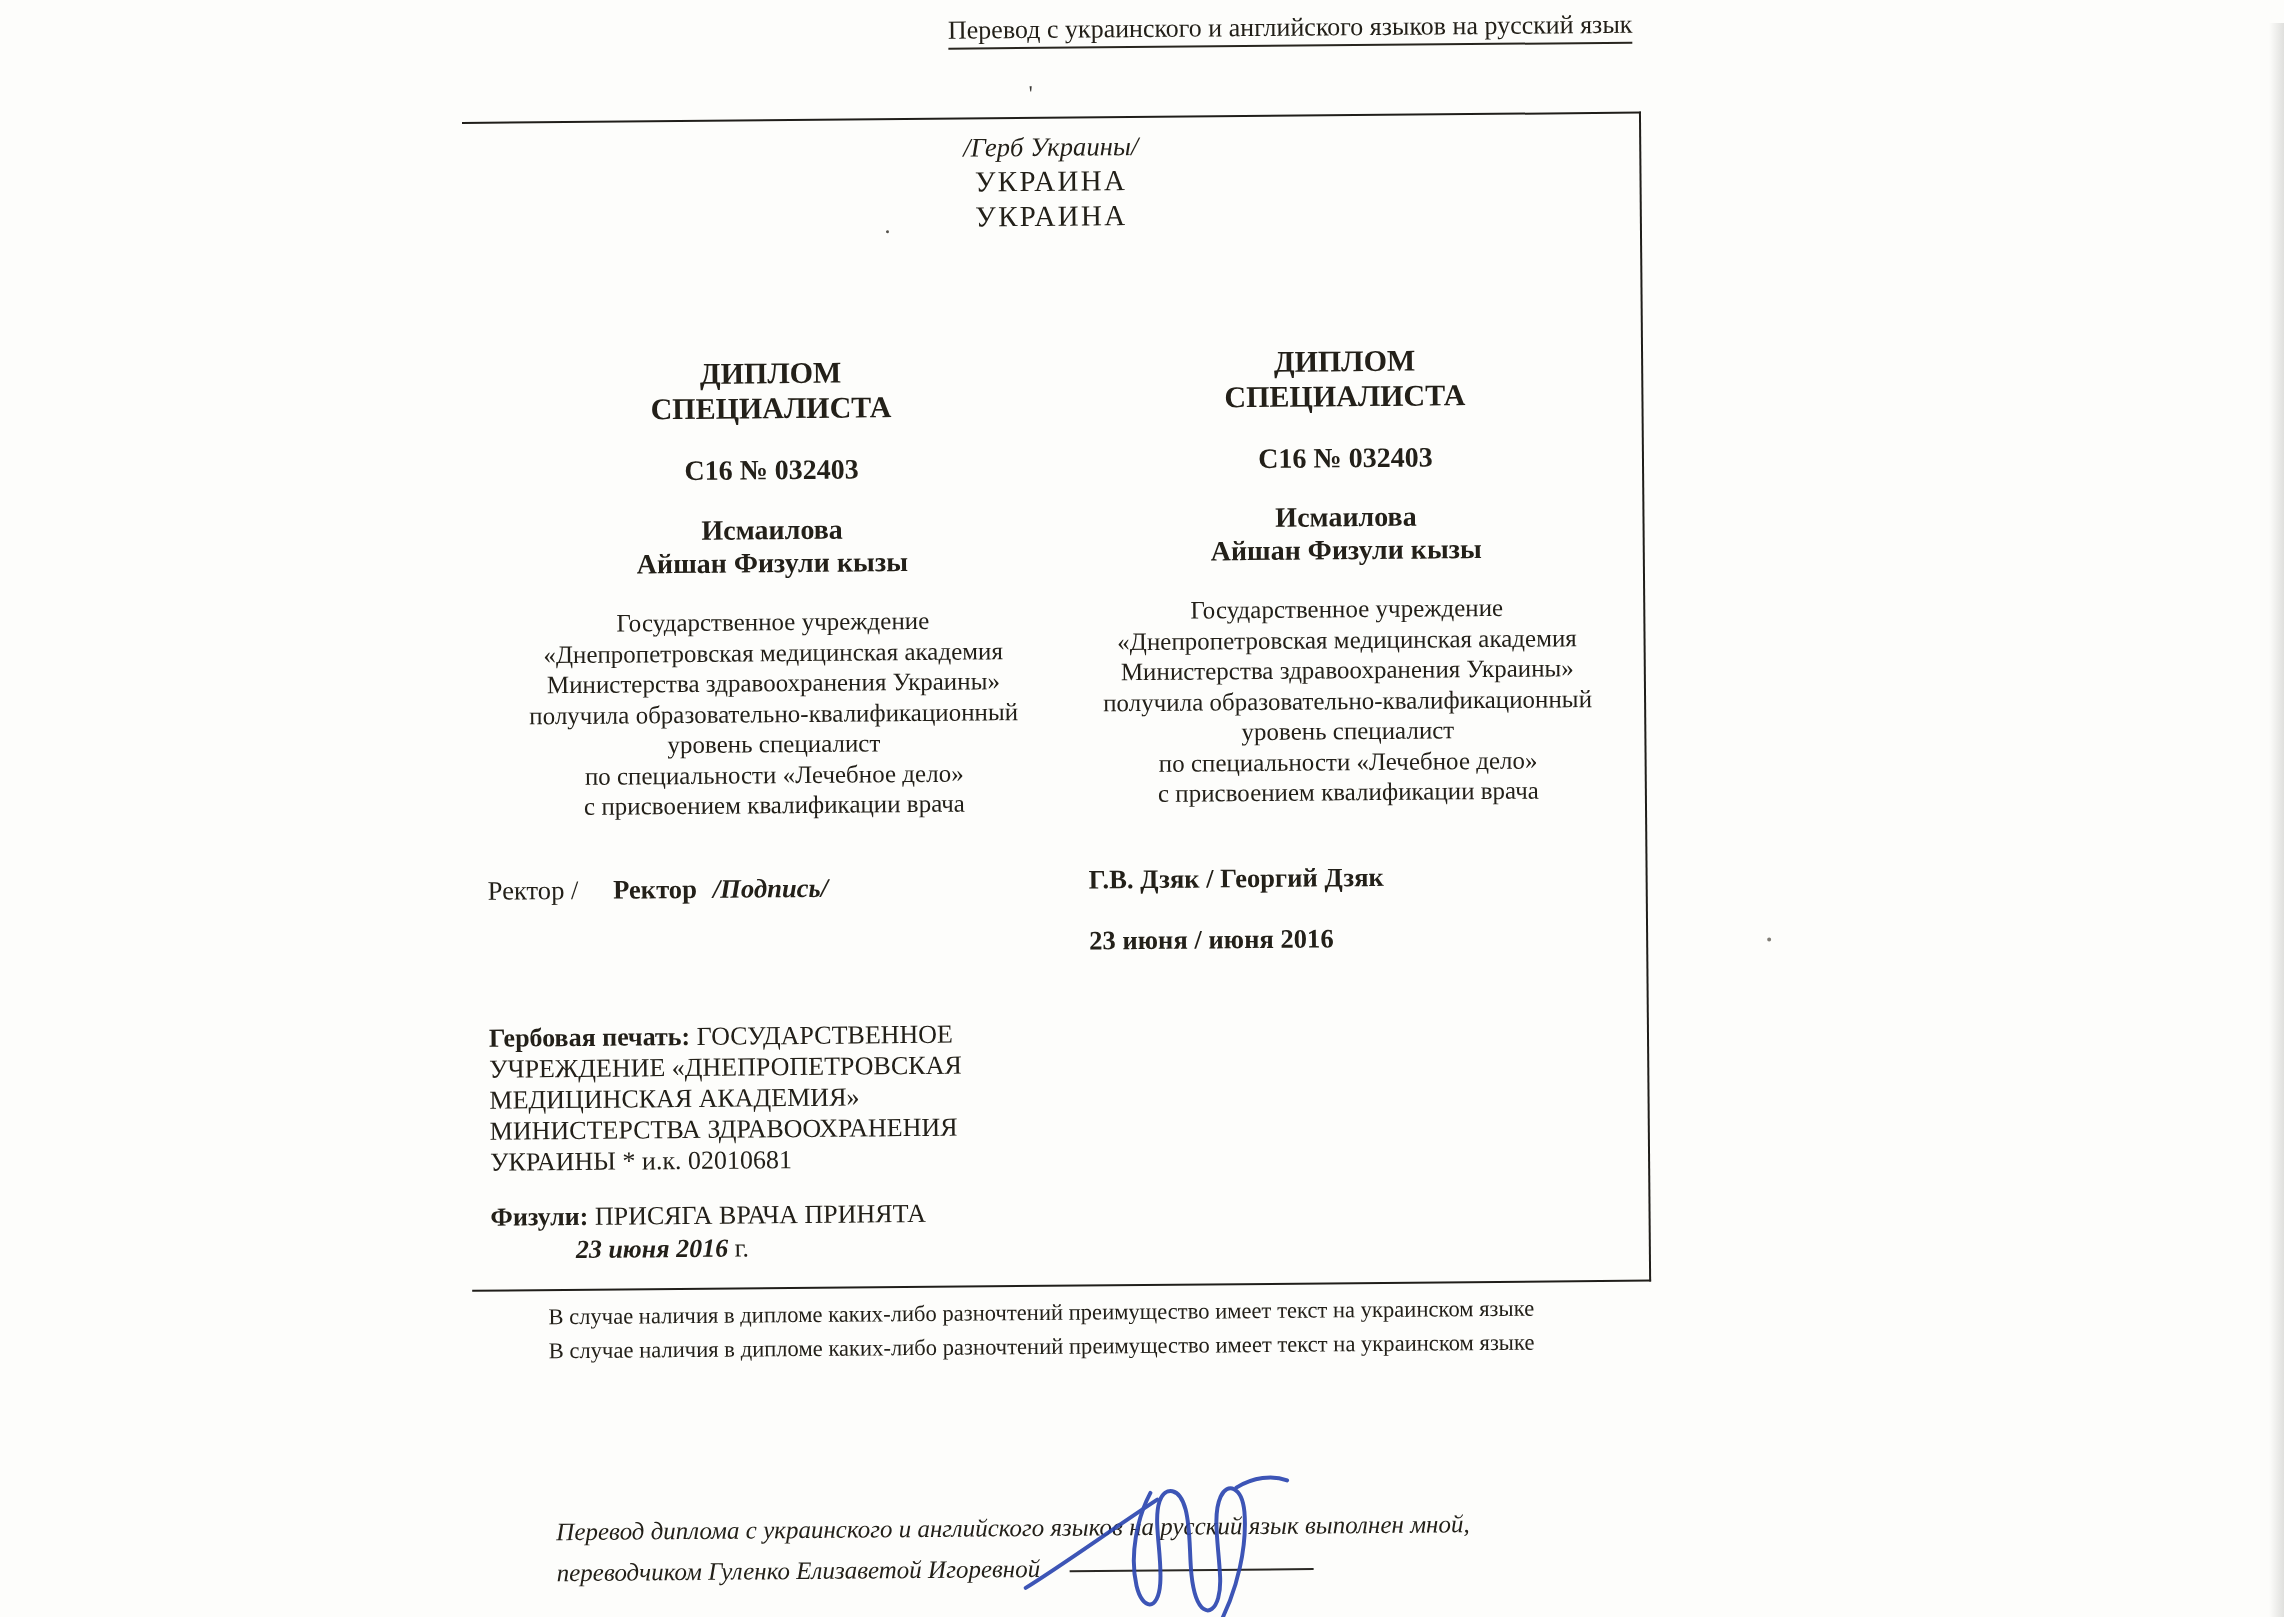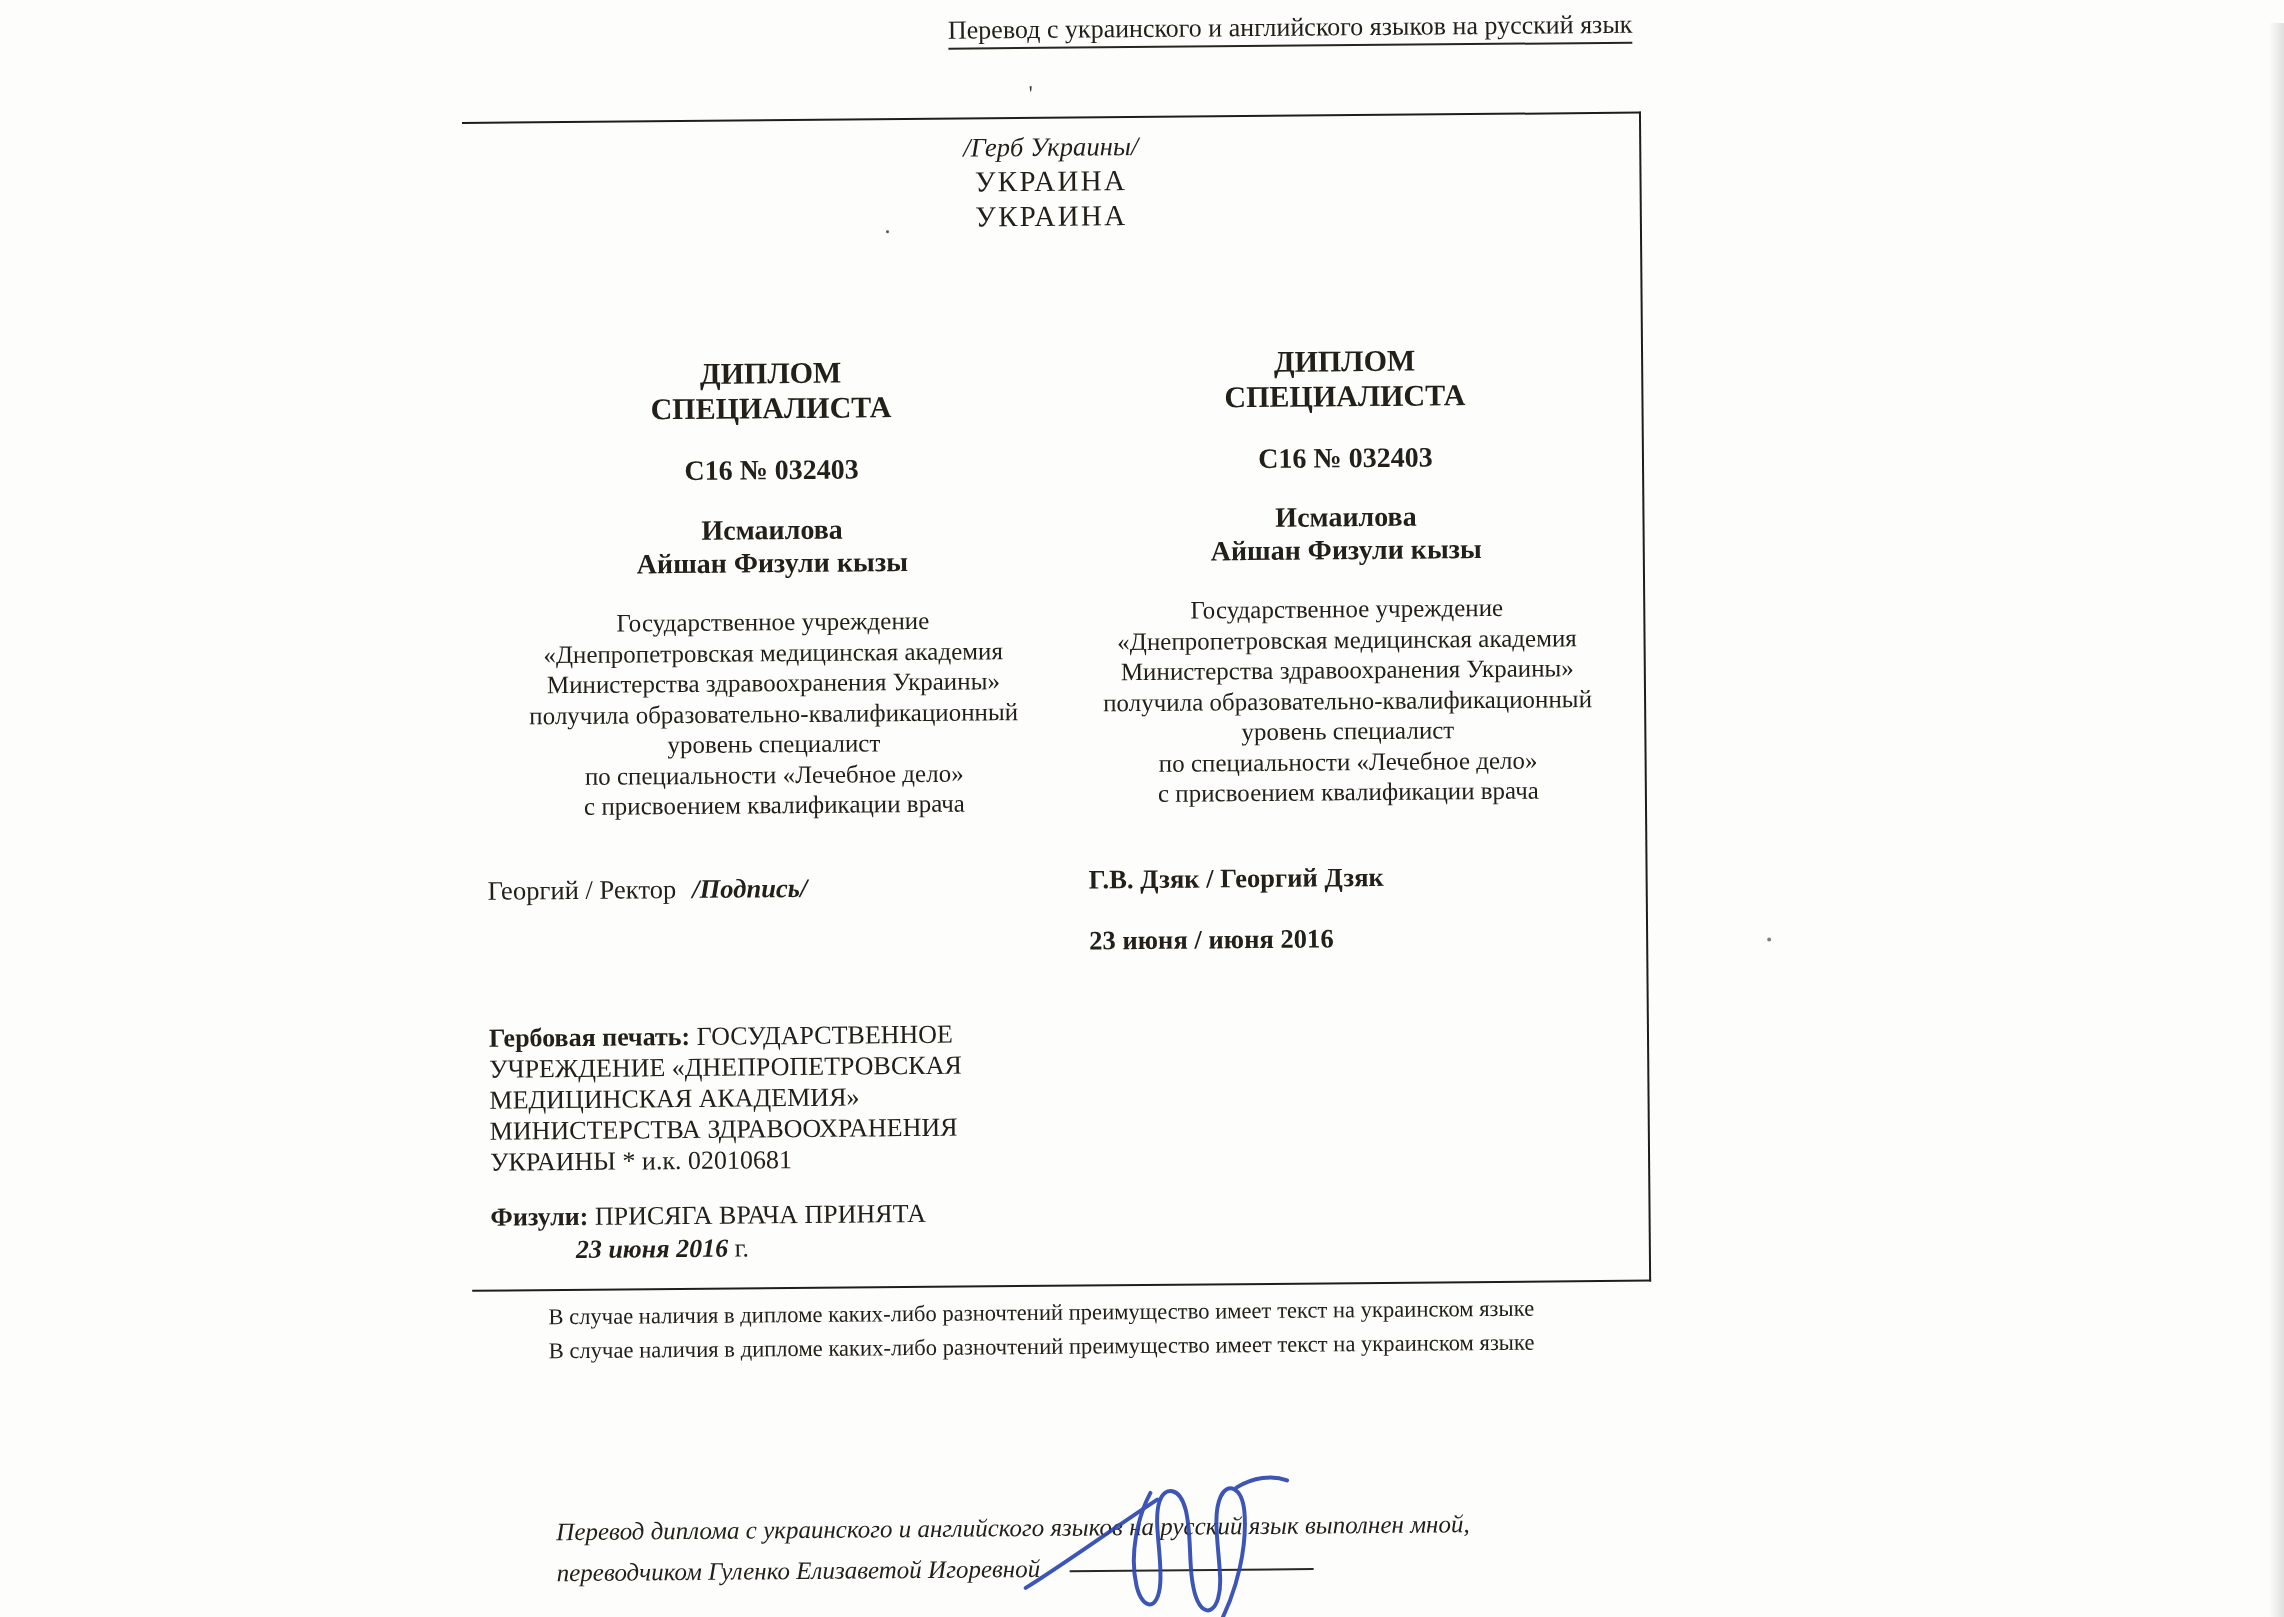--- a/index.html
+++ b/index.html
@@ -65,21 +65,21 @@
   .left-serial { left: 492px;  top: 451px;  width: 565px; }
   .left-name   { left: 492px;  top: 510px;  width: 565px; }
   .left-body   { left: 492px;  top: 604px; width: 565px; }
 
   .right-title  { left: 1077px; top: 345px; width: 543px; }
   .right-serial { left: 1077px; top: 444px; width: 543px; }
   .right-name   { left: 1077px; top: 502px; width: 543px; }
   .right-body   { left: 1077px; top: 596px; width: 543px; }
 
   .rector-line { left: 487px; top: 870px; font-size: 26.6px; }
-  .rector-line .bold { font-weight: normal; }
+  .rector-line .bold { font-weight: bold; margin-left: 28px; }
   .rector-line .sig-note { font-weight: bold; font-style: italic; margin-left: 16px; }
 
   .signer-line { left: 1088px; top: 864px; font-size: 26.6px; font-weight: bold; }
   .date-line   { left: 1088px; top: 925px; font-size: 26.6px; font-weight: bold; }
 
   .seal-block {
     left: 487px; top: 1017px; width: 531px;
     font-size: 26px; line-height: 31px;
   }
   .seal-block .label { font-weight: bold; }
@@ -154,21 +154,21 @@
     <div class="abs center col-body left-body">
       <div>Государственное учреждение</div>
       <div>«Днепропетровская медицинская академия</div>
       <div>Министерства здравоохранения Украины»</div>
       <div>получила образовательно-квалификационный</div>
       <div>уровень специалист</div>
       <div>по специальности «Лечебное дело»</div>
       <div>с присвоением квалификации врача</div>
     </div>
     <div class="abs rector-line">
-      <span>Георгий / </span><span class="bold">Ректор</span><span class="sig-note">/Подпись/</span>
+      <span>Ректор / </span><span class="bold">Ректор</span><span class="sig-note">/Подпись/</span>
     </div>
     <div class="abs seal-block">
       <span class="label">Гербовая печать:</span><span> ГОСУДАРСТВЕННОЕ</span>
       <div>УЧРЕЖДЕНИЕ «ДНЕПРОПЕТРОВСКАЯ</div>
       <div>МЕДИЦИНСКАЯ АКАДЕМИЯ»</div>
       <div>МИНИСТЕРСТВА ЗДРАВООХРАНЕНИЯ</div>
       <div>УКРАИНЫ * и.к. 02010681</div>
     </div>
     <div class="abs stamp-line1">
       <span class="label">Физули:</span><span> ПРИСЯГА ВРАЧА ПРИНЯТА</span>

